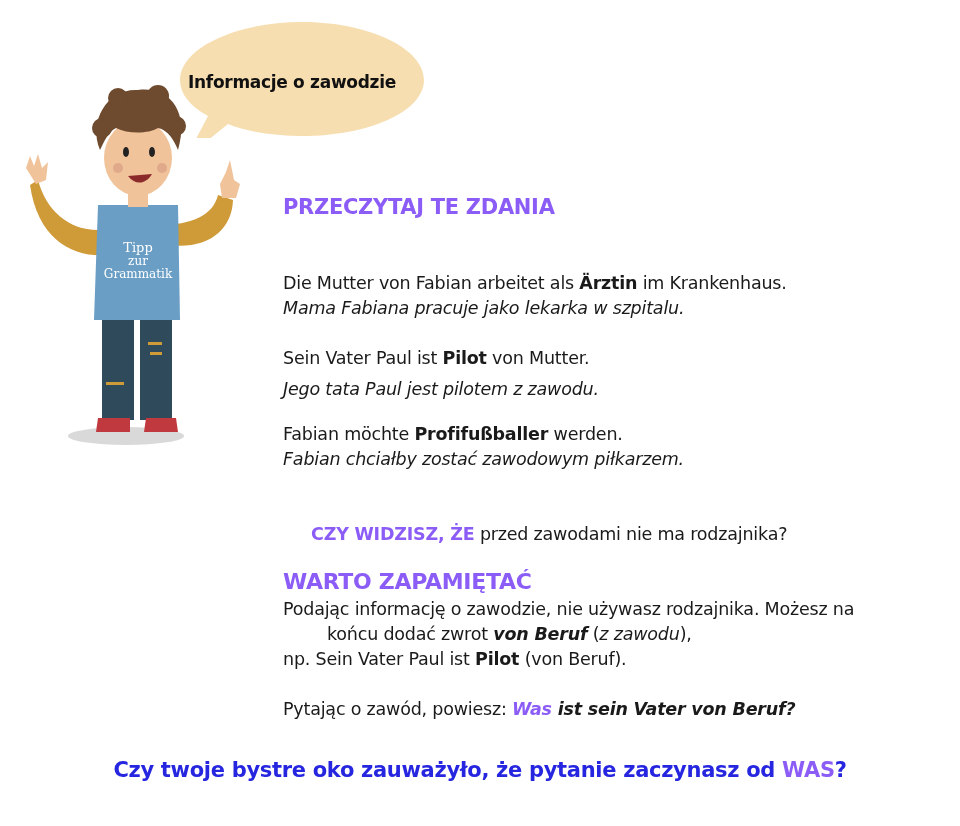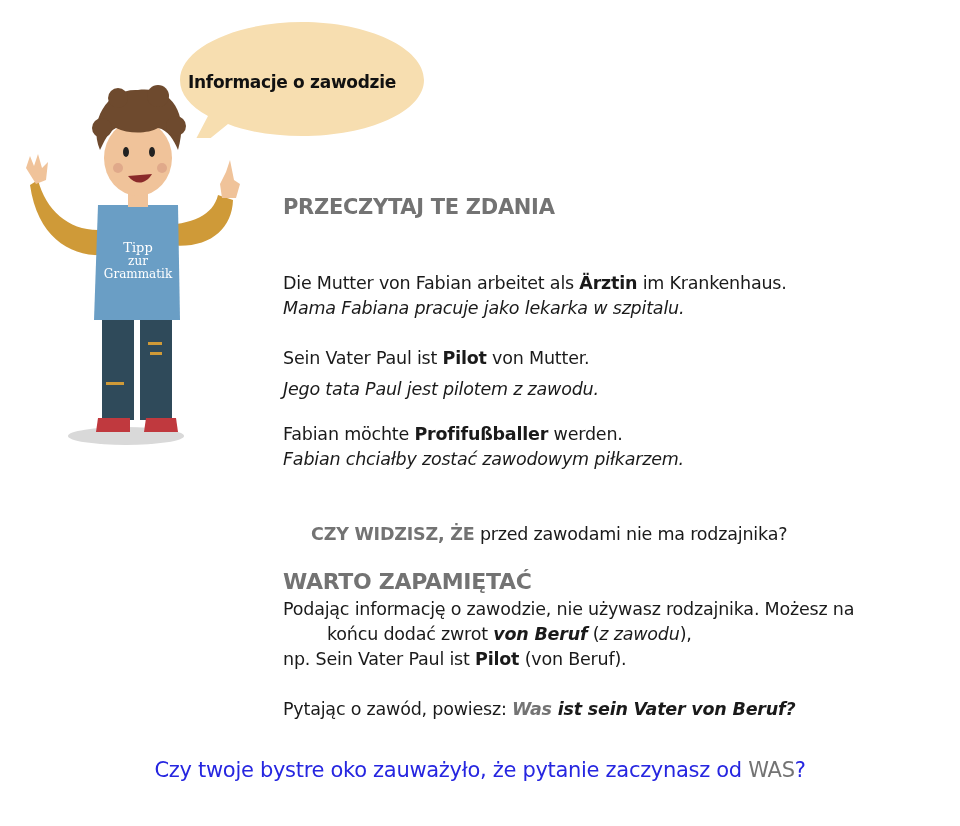--- a/index.html
+++ b/index.html
@@ -3,24 +3,24 @@
 <meta charset="utf-8">
 <style>
   html, body { margin:0; padding:0; background:#ffffff; }
   body { width:960px; height:826px; position:relative; overflow:hidden;
          font-family:"DejaVu Sans", "Liberation Sans", sans-serif; color:#1a1a1a; }
   .bubble { position:absolute; left:178px; top:20px; width:248px; height:118px; }
   .bubble-text { position:absolute; left:188px; top:72px; font-size:17px; font-weight:bold; color:#111; letter-spacing:-0.3px; }
   .character { position:absolute; left:18px; top:80px; width:240px; height:370px; }
   .txt { position:absolute; left:283px; font-size:17.5px; line-height:25px; white-space:nowrap; letter-spacing:-0.2px; }
   .heading { position:absolute; left:283px; font-weight:bold; font-size:21px; letter-spacing:-0.3px; }
-  .purple { color:#737373; }
+  .purple { color:#8b5cf6; }
   .b { font-weight:bold; }
   .i { font-style:italic; }
-  .bottom { position:absolute; left:0; width:960px; top:758px; text-align:center; font-size:21px; font-weight:normal; color:#2626e0; letter-spacing:-0.3px; }
+  .bottom { position:absolute; left:0; width:960px; top:758px; text-align:center; font-size:21px; font-weight:bold; color:#2626e0; letter-spacing:-0.3px; }
 </style>
 </head>
 <body>
 
 <svg class="bubble" viewBox="0 0 248 118">
   <path d="M124 2 C190 2 246 28 246 60 C246 92 190 116 124 116 C96 116 70 112 50 104 L8 138 L30 96 C12 86 2 74 2 60 C2 28 58 2 124 2 Z" fill="#f7deb0"></path>
 </svg>
 <div class="bubble-text">Informacje o zawodzie</div>
 
 <svg class="character" viewBox="0 0 240 370">

